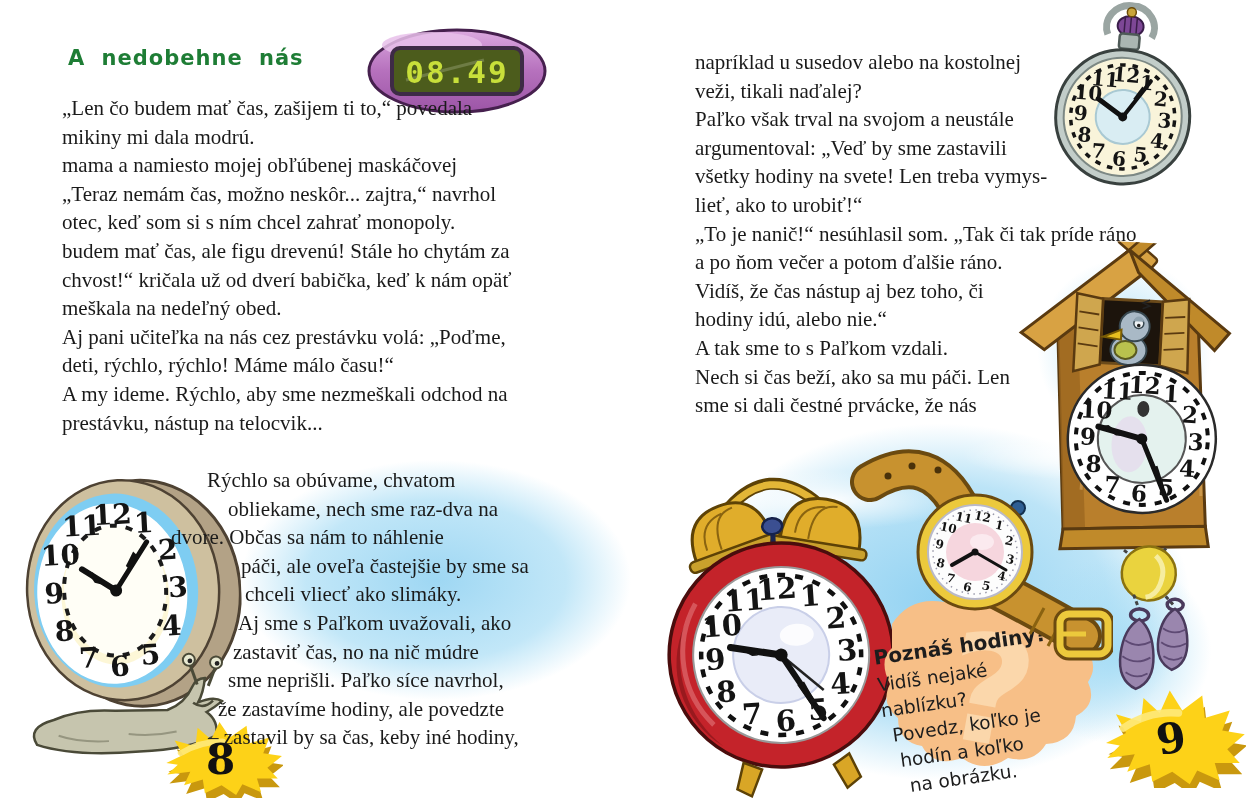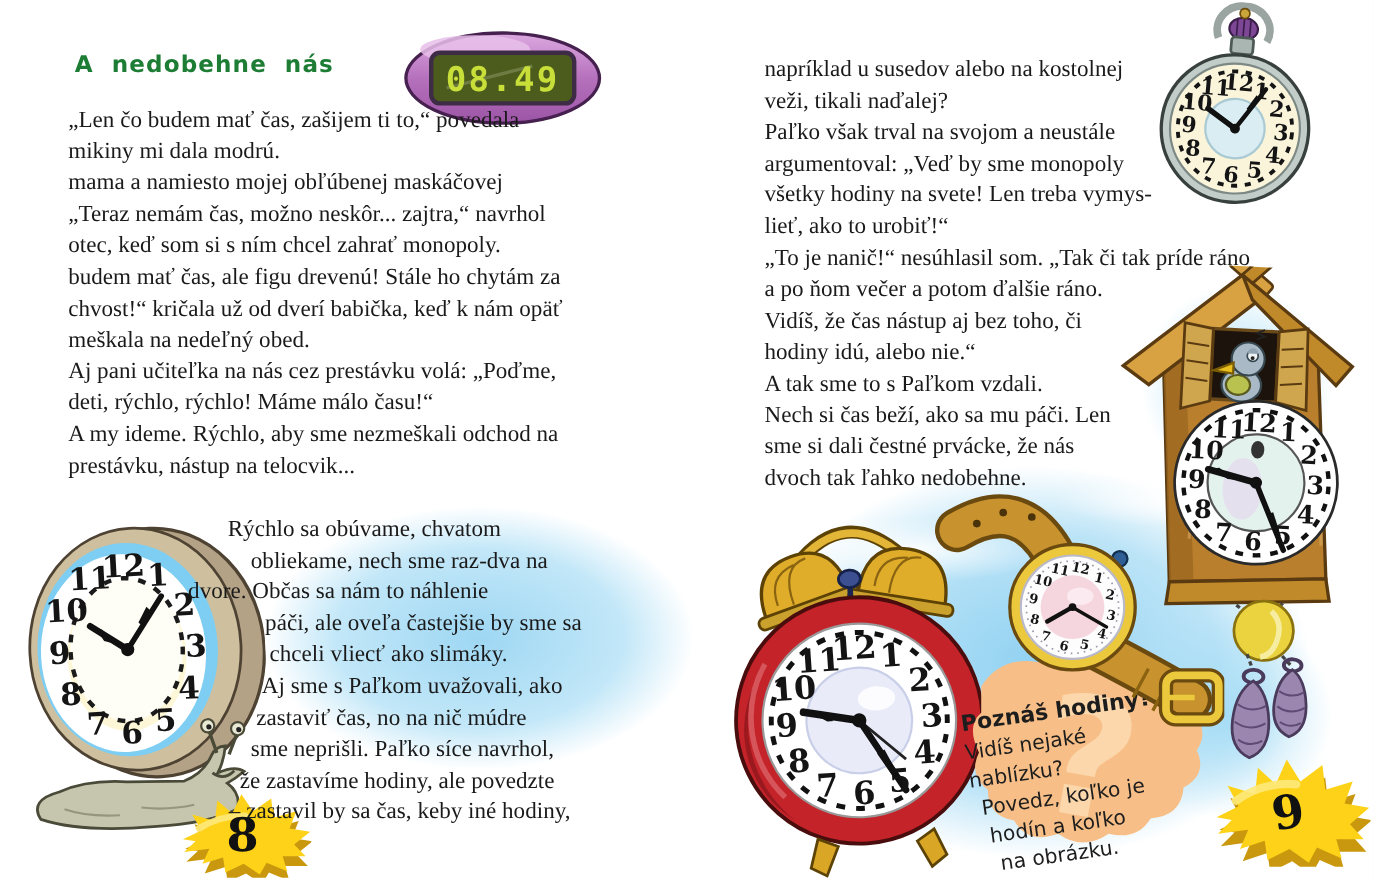--- a/index.html
+++ b/index.html
@@ -157,31 +157,30 @@
       <path d="M8,44 L24,36 16,21 36,27 38,8 51,20 59,2 69,18 85,6 87,24 107,18 101,34 119,37 105,49 115,60 95,60 99,74 81,66 75,77 61,67 45,75 43,61 25,67 31,53 9,56 19,46 Z" fill="#fdd218"></path>
       <path d="M22,34 q18,-12 40,-12" fill="none" stroke="#fee97a" stroke-width="6" stroke-linecap="round" opacity="0.9"></path>
     </svg>
     <div class="splat-num">8</div>
   </div>
 
   <div class="abs textblock" id="right-text">
       <div class="tline">napríklad u susedov alebo na kostolnej</div>
       <div class="tline">veži, tikali naďalej?</div>
       <div class="tline">Paľko však trval na svojom a neustále</div>
-      <div class="tline">argumentoval: „Veď by sme monopoly</div>
+      <div class="tline">argumentoval: „Veď by sme zastavili</div>
       <div class="tline">všetky hodiny na svete! Len treba vymys-</div>
       <div class="tline">lieť, ako to urobiť!“</div>
       <div class="tline">„To je nanič!“ nesúhlasil som. „Tak či tak príde ráno</div>
       <div class="tline">a po ňom večer a potom ďalšie ráno.</div>
       <div class="tline">Vidíš, že čas nástup aj bez toho, či</div>
       <div class="tline">hodiny idú, alebo nie.“</div>
       <div class="tline">A tak sme to s Paľkom vzdali.</div>
       <div class="tline">Nech si čas beží, ako sa mu páči. Len</div>
       <div class="tline">sme si dali čestné prvácke, že nás</div>
-      <div class="tline">dvoch tak ľahko nedobehne.</div>
     </div>
 
   <div class="abs illus" style="left:1052px;top:2px;width:145px;height:200px;transform:rotate(5deg);">
     <svg viewBox="0 0 145 200" width="145" height="200">
       <path d="M50,34 A24,22 0 1 1 94,34" fill="none" stroke="#9aa5a2" stroke-width="7"></path>
       <ellipse cx="72" cy="24" rx="13" ry="10" fill="#7d4796" stroke="#3a1d4a" stroke-width="2"></ellipse>
       <line x1="66" y1="16" x2="66" y2="32" stroke="#3a1d4a" stroke-width="1.5"></line>
       <line x1="72" y1="14" x2="72" y2="34" stroke="#3a1d4a" stroke-width="1.5"></line>
       <line x1="78" y1="16" x2="78" y2="32" stroke="#3a1d4a" stroke-width="1.5"></line>
       <circle cx="72" cy="10" r="4.5" fill="#c9a53b" stroke="#6b4a08" stroke-width="1.5"></circle>

